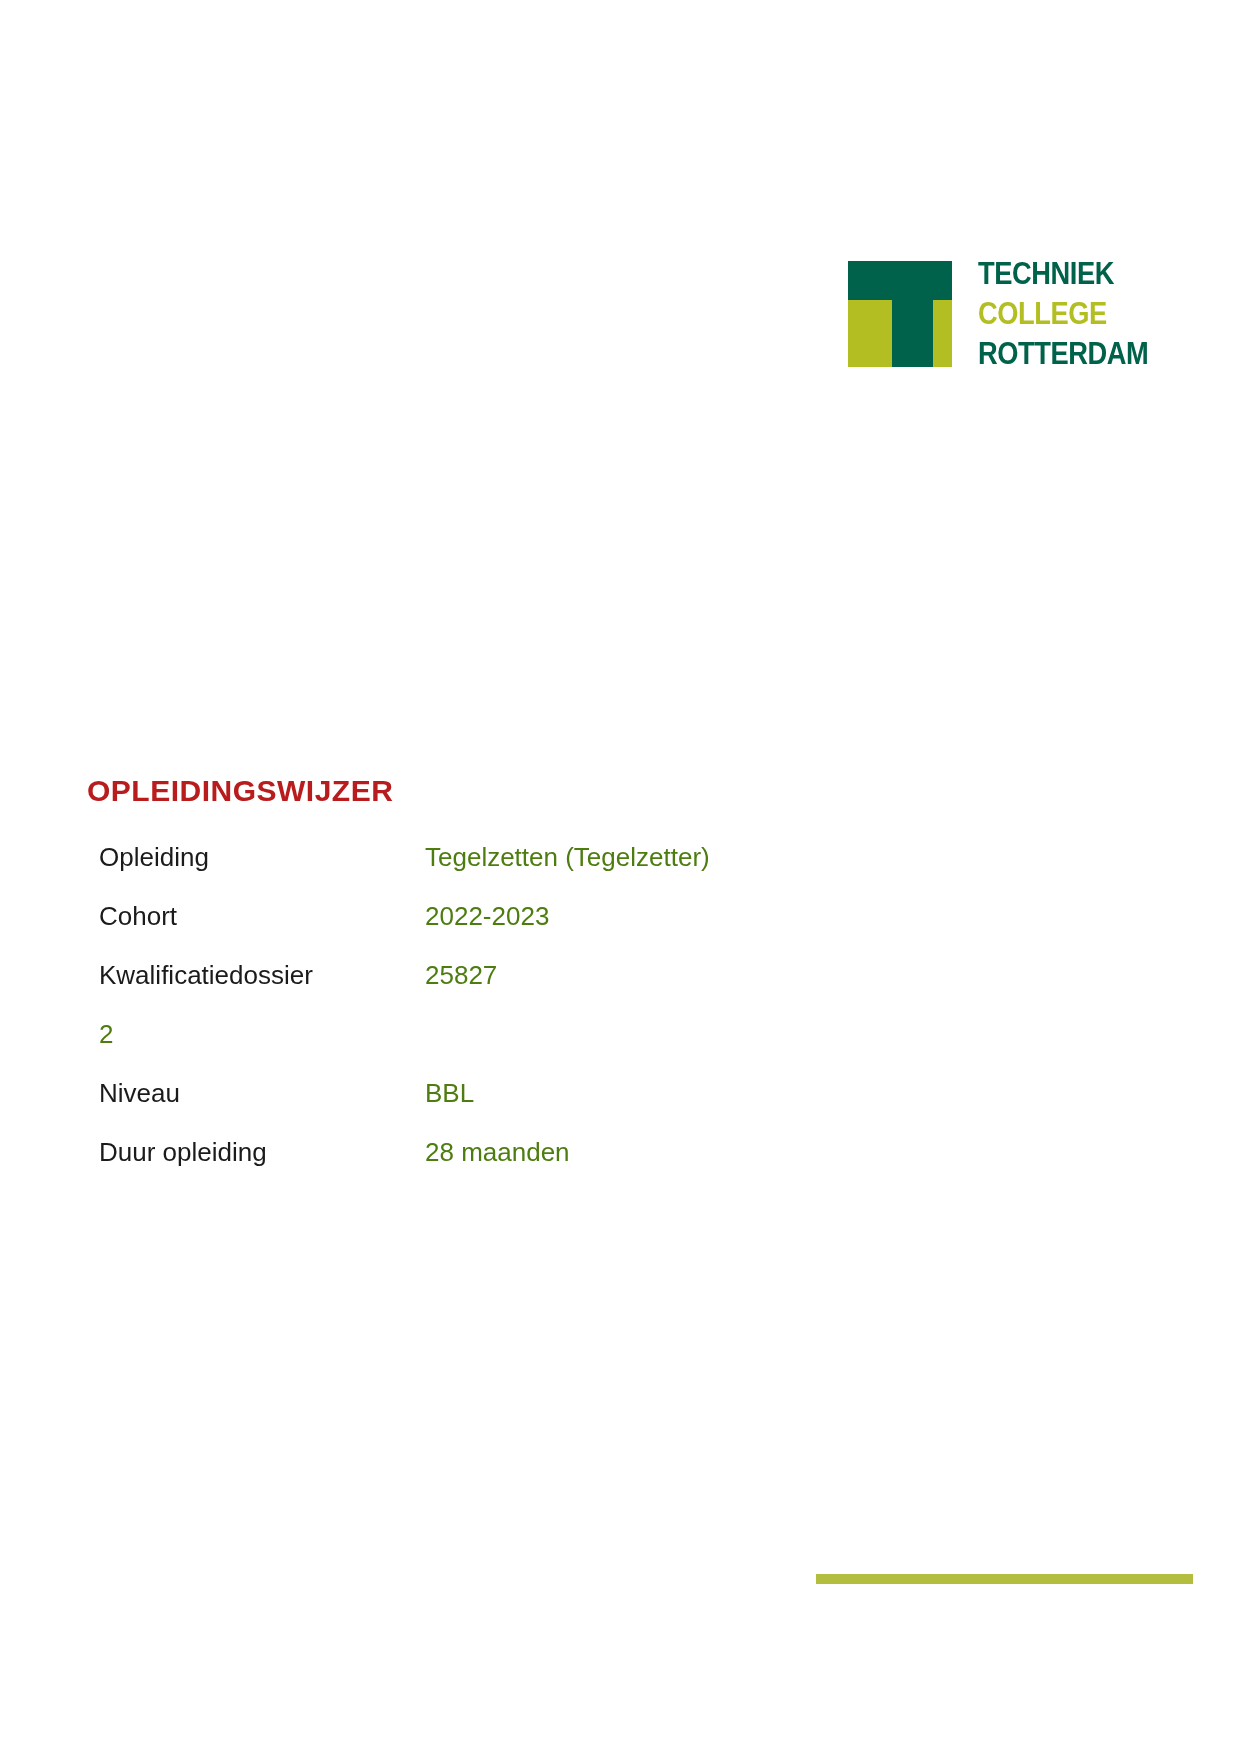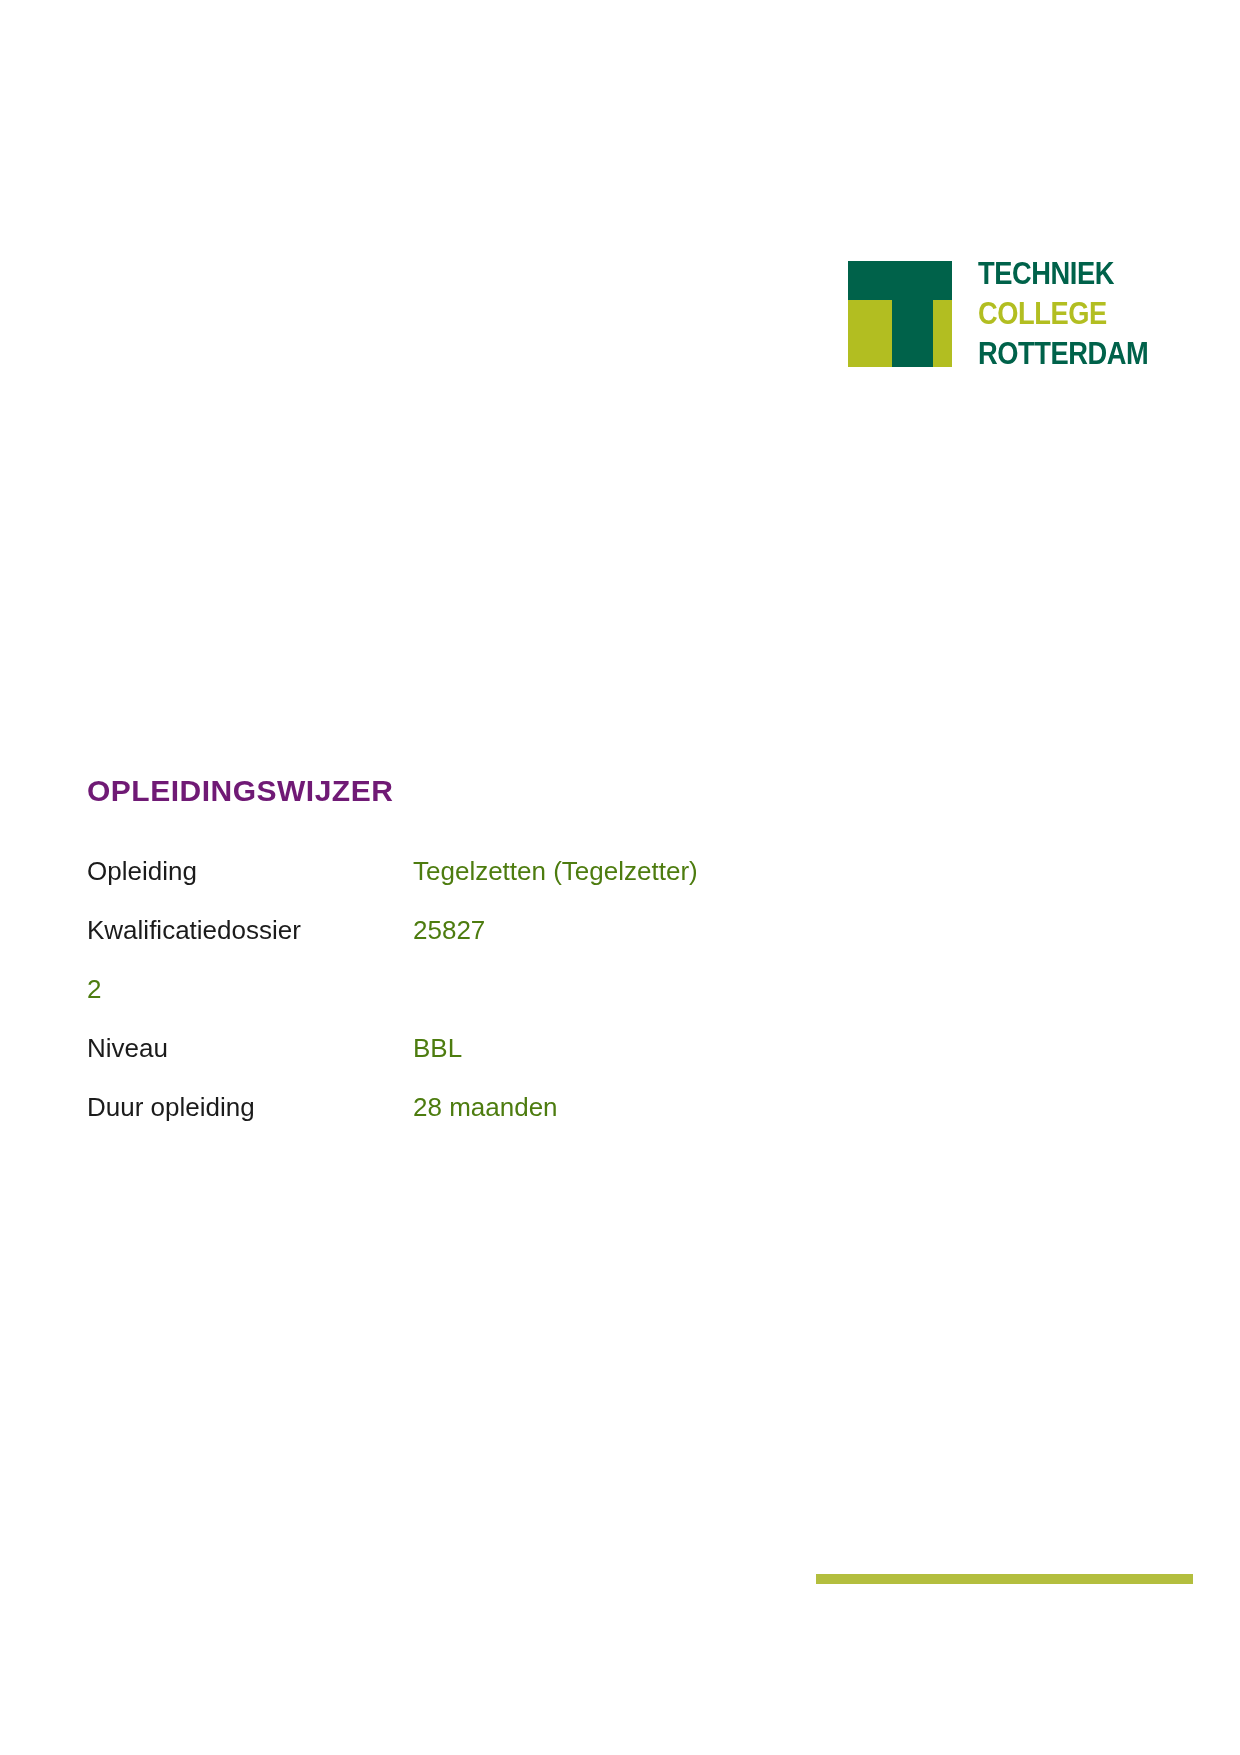--- a/index.html
+++ b/index.html
@@ -34,33 +34,34 @@
   .logo-yellow{color:#B2BE21;}
 
   
   .section-heading{
     position:absolute;
     left:87px;
     top:776px;
     font-size:30px;
     font-weight:bold;
     letter-spacing:0.5px;
-    color:#701a75;
+    color:#b91c1c;
     line-height:30px;
   }
   .fields{
     position:absolute;
     left:87px;
     top:827px;
     width:760px;
   }
   .field-row{
     display:flex;
     height:59px;
-    align-items:flex-end;
+    align-items:center;
+    margin-left:12px;
   }
   .field-label{
     width:326px;
     font-size:26px;
     line-height:30px;
     color:#1B1B1B;
   }
   .field-value{
     font-size:26px;
     line-height:30px;
@@ -99,20 +100,24 @@
   </div>
 
   <div class="section-heading">OPLEIDINGSWIJZER</div>
 
   <div class="fields">
     <div class="field-row">
       <div class="field-label">Opleiding</div>
       <div class="field-value">Tegelzetten (Tegelzetter)</div>
     </div>
     <div class="field-row">
+      <div class="field-label">Cohort</div>
+      <div class="field-value">2022-2023</div>
+    </div>
+    <div class="field-row">
       <div class="field-label">Kwalificatiedossier</div>
       <div class="field-value">25827</div>
     </div>
     <div class="field-row">
       <div class="field-value">2</div>
     </div>
     <div class="field-row">
       <div class="field-label">Niveau</div>
       <div class="field-value">BBL</div>
     </div>

